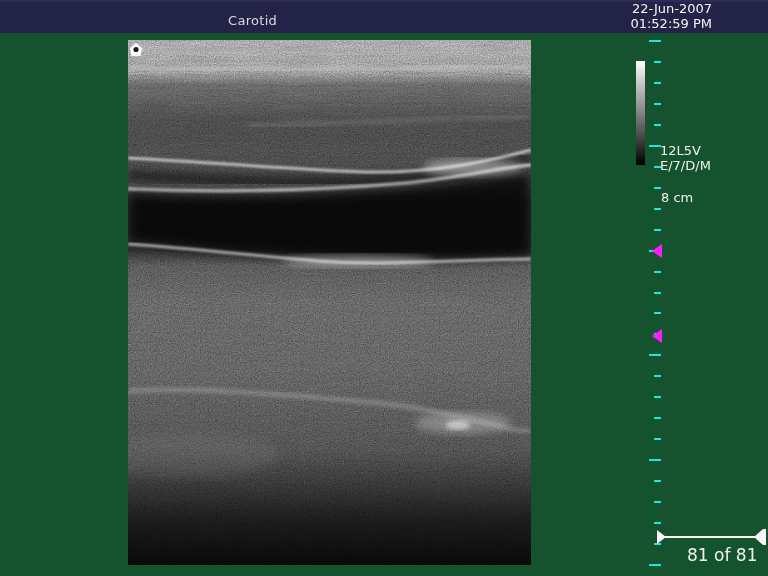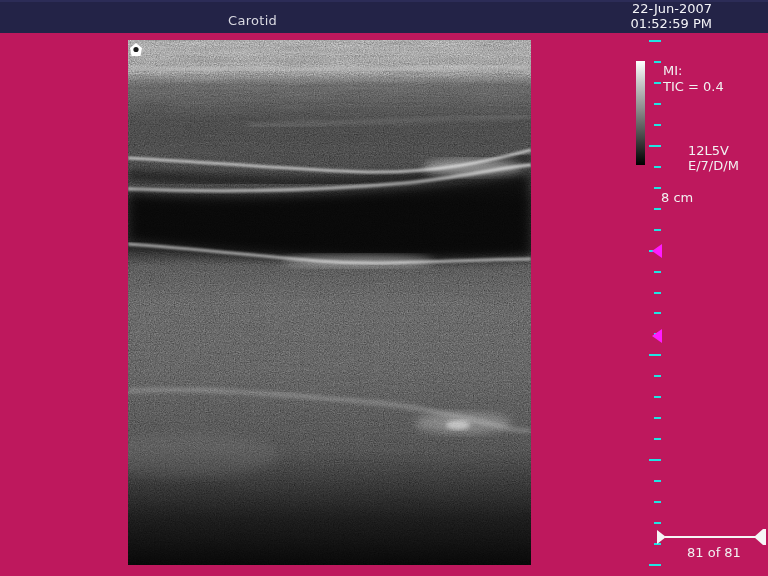--- a/index.html
+++ b/index.html
@@ -1,38 +1,38 @@
 <!DOCTYPE html>
 <html style="--title-bar: #232347; --title-bar-hi: #2c2c57; --tick-cyan: #1fe3e3; --focal-magenta: #ff1cff; --text-white: #f2f2f2;"><head>
 <meta charset="utf-8">
 <style>
   html,body{margin:0;padding:0;background:#000;}
   .screen{
-    position:relative;width:768px;height:576px;background:#be185d;overflow:hidden;
+    position:relative;width:768px;height:576px;background:#14532d;overflow:hidden;
     font-family:"DejaVu Sans","Liberation Sans",sans-serif;
     color:var(--text-white,#f2f2f2);
   }
   
   .title-bar{
     position:absolute;left:0;top:0;width:768px;height:33px;
     background:linear-gradient(var(--title-bar-hi,#2c2c57) 0 2px, var(--title-bar,#232347) 2px);
   }
   .exam-title{position:absolute;left:228px;top:13px;font-size:13px;color:#d9d9e2;letter-spacing:.3px;}
   .datetime{position:absolute;right:56px;top:1px;text-align:right;font-size:13px;line-height:15px;color:#f4f4f8;}
   
   .us-image{position:absolute;left:128px;top:40px;width:403px;height:525px;background:#000;}
   .us-image svg{display:block}
   .orient-icon{position:absolute;left:129px;top:42px;width:14px;height:14px;}
   
   .graybar{
     position:absolute;left:636px;top:61px;width:9px;height:104px;
     background:linear-gradient(#ffffff 0%,#cfcfcf 18%,#8f8f8f 45%,#4a4a4a 72%,#141414 92%,#000 100%);
   }
   .mi-block{position:absolute;left:663px;top:63px;font-size:13px;line-height:16px;color:#f2f2f2;}
-  .xdcr-block{position:absolute;left:660px;top:144px;font-size:13px;line-height:14.5px;color:#f2f2f2;margin-left:28px;}
+  .xdcr-block{position:absolute;left:660px;top:144px;font-size:13px;line-height:14.5px;color:#f2f2f2;}
   .depth-label{position:absolute;left:661px;top:190px;font-size:13px;color:#f2f2f2;}
   
   .ruler{position:absolute;left:0;top:0;width:768px;height:576px;pointer-events:none;}
   .tick{position:absolute;left:654px;width:7px;height:2px;background:var(--tick-cyan,#1fe3e3);}
   .tick.major{left:649px;width:12px;height:2px;}
   .focal-marker{
     position:absolute;left:652px;width:0;height:0;
     border-top:7px solid transparent;border-bottom:7px solid transparent;
     border-right:10px solid var(--focal-magenta,#ff1cff);
   }
@@ -40,21 +40,21 @@
   .cine-start{
     position:absolute;left:657px;top:530px;width:0;height:0;
     border-top:7px solid transparent;border-bottom:7px solid transparent;border-left:9px solid #f6f6f6;
   }
   .cine-line{position:absolute;left:665px;top:536px;width:91px;height:2px;background:#f6f6f6;}
   .cine-end-tri{
     position:absolute;left:754px;top:529px;width:0;height:0;
     border-top:8px solid transparent;border-bottom:8px solid transparent;border-right:9px solid #f6f6f6;
   }
   .cine-end-bar{position:absolute;left:763px;top:529px;width:3px;height:16px;background:#f6f6f6;}
-  .frame-counter{position:absolute;left:687px;top:545px;font-size:13px;color:#f2f2f2;}
+  .frame-counter{position:absolute;left:687px;top:545px;font-size:17px;color:#f2f2f2;}
 </style>
 </head>
 <body>
 
 <div class="screen">
 
   <div class="title-bar">
     <span class="exam-title">Carotid</span>
     <div class="datetime">
       <div>22-Jun-2007</div>
@@ -157,24 +157,20 @@
 
   <div class="orient-icon">
     <svg width="14" height="14" viewBox="0 0 14 14">
       <path d="M7 0 L13 5 L11.5 13 L2.5 13 L1 5 Z" fill="#ffffff"></path>
       <circle cx="7" cy="6.5" r="2.6" fill="#1c1c1c"></circle>
     </svg>
   </div>
 
   <div class="graybar"></div>
 
-  <div class="mi-block">
-    <div>MI:</div>
-    <div>TIC = 0.4</div>
-  </div>
 
   <div class="xdcr-block">
     <div>12L5V</div>
     <div>E/7/D/M</div>
   </div>
 
   <div class="depth-label">8 cm</div>
 
   <div class="ruler">
       <div class="tick major" style="top: 40px;"></div>

